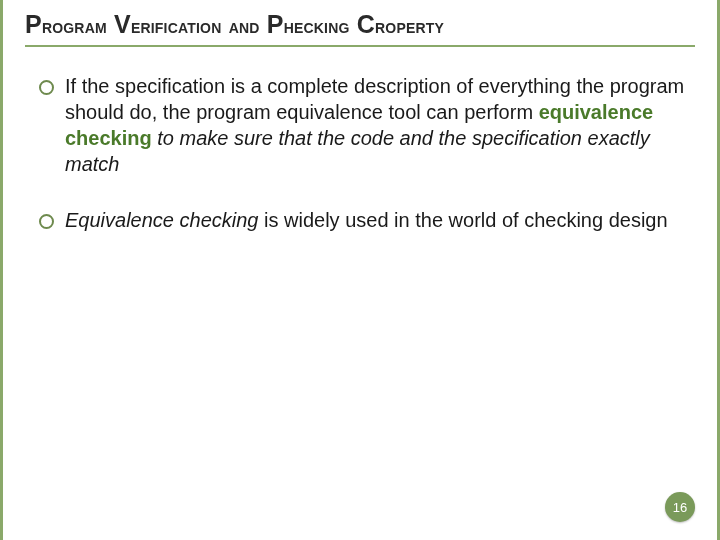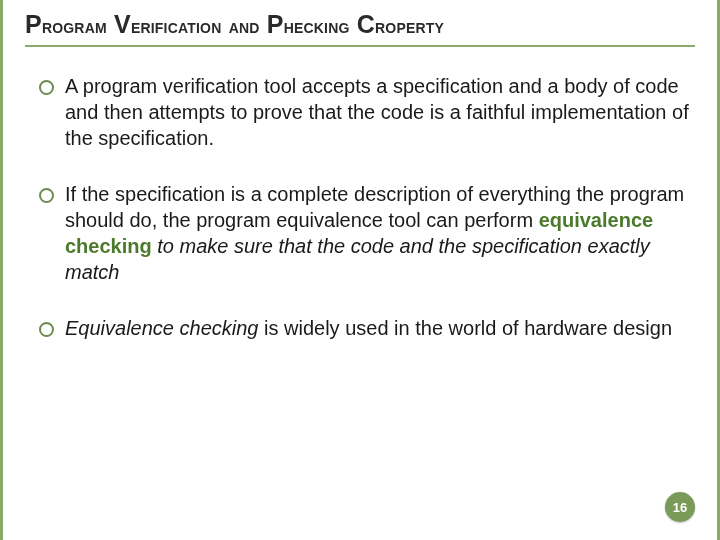--- a/index.html
+++ b/index.html
@@ -66,21 +66,21 @@
   .page-badge {
     position: absolute;
     right: 22px;
     bottom: 18px;
     width: 30px;
     height: 30px;
     border-radius: 50%;
     background: #7a9a5a;
     color: #ffffff;
     font-size: 13px;
-    font-weight: bold;
+    font-weight: normal;
     display: flex;
     align-items: center;
     justify-content: center;
     box-shadow: 0 1px 2px rgba(0,0,0,0.25);
   }
 </style>
 </head>
 <body>
 
 <div class="slide">
@@ -88,27 +88,24 @@
   <h1 class="title">
     <span class="sc-large">P</span><span class="sc-small">ROGRAM</span>
     <span class="sc-large">V</span><span class="sc-small">ERIFICATION</span>
     <span class="sc-small">AND</span>
     <span class="sc-large">P</span><span class="sc-small">HECKING</span>
     <span class="sc-large">C</span><span class="sc-small">ROPERTY</span>
   </h1>
 
   <ul class="bullets">
     <li>
-      <span>A program verification tool accepts a specification and a body of code and then attempts to prove that the code is a faithful implementation of the specification.</span>
-    </li>
-    <li>
       <span>If the specification is a complete description of everything the program should do, the program equivalence tool can perform </span><span class="bold-green">equivalence checking</span><span class="italic"> to make sure that the code and the specification exactly match</span>
     </li>
     <li>
-      <span class="italic">Equivalence checking</span><span> is widely used in the world of hardware design</span>
+      <span class="italic">Equivalence checking</span><span> is widely used in the world of checking design</span>
     </li>
   </ul>
 
 </div>
 
 <div class="page-badge">
   <span>16</span>
 </div>
 
 </body></html>

